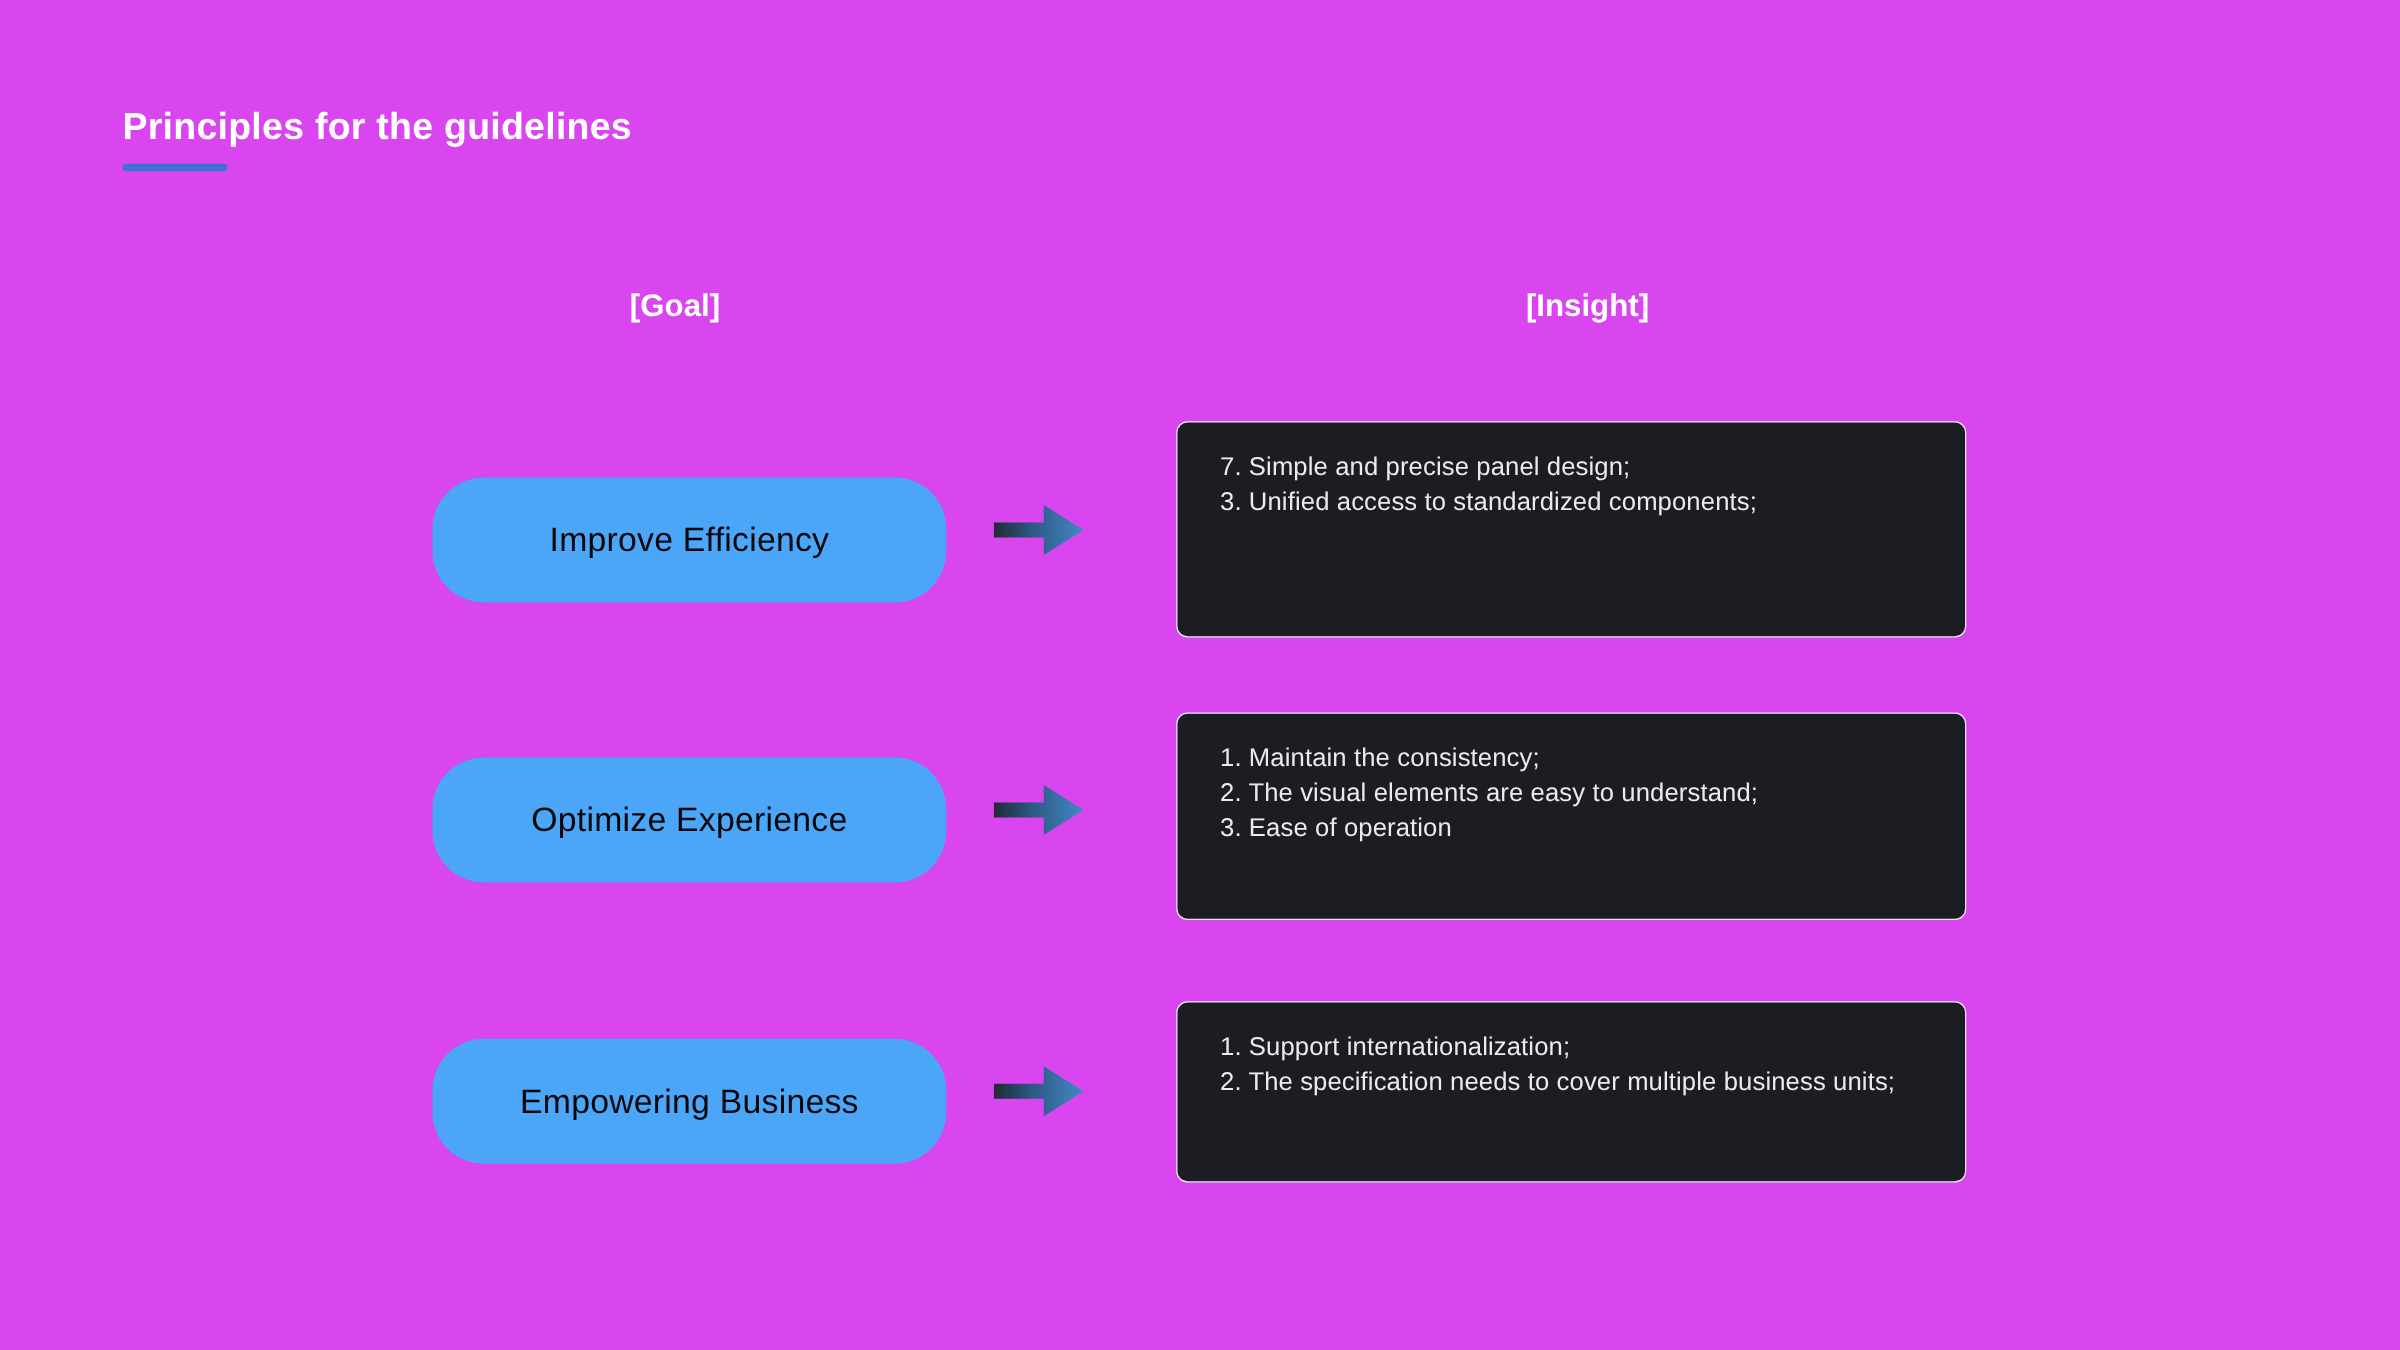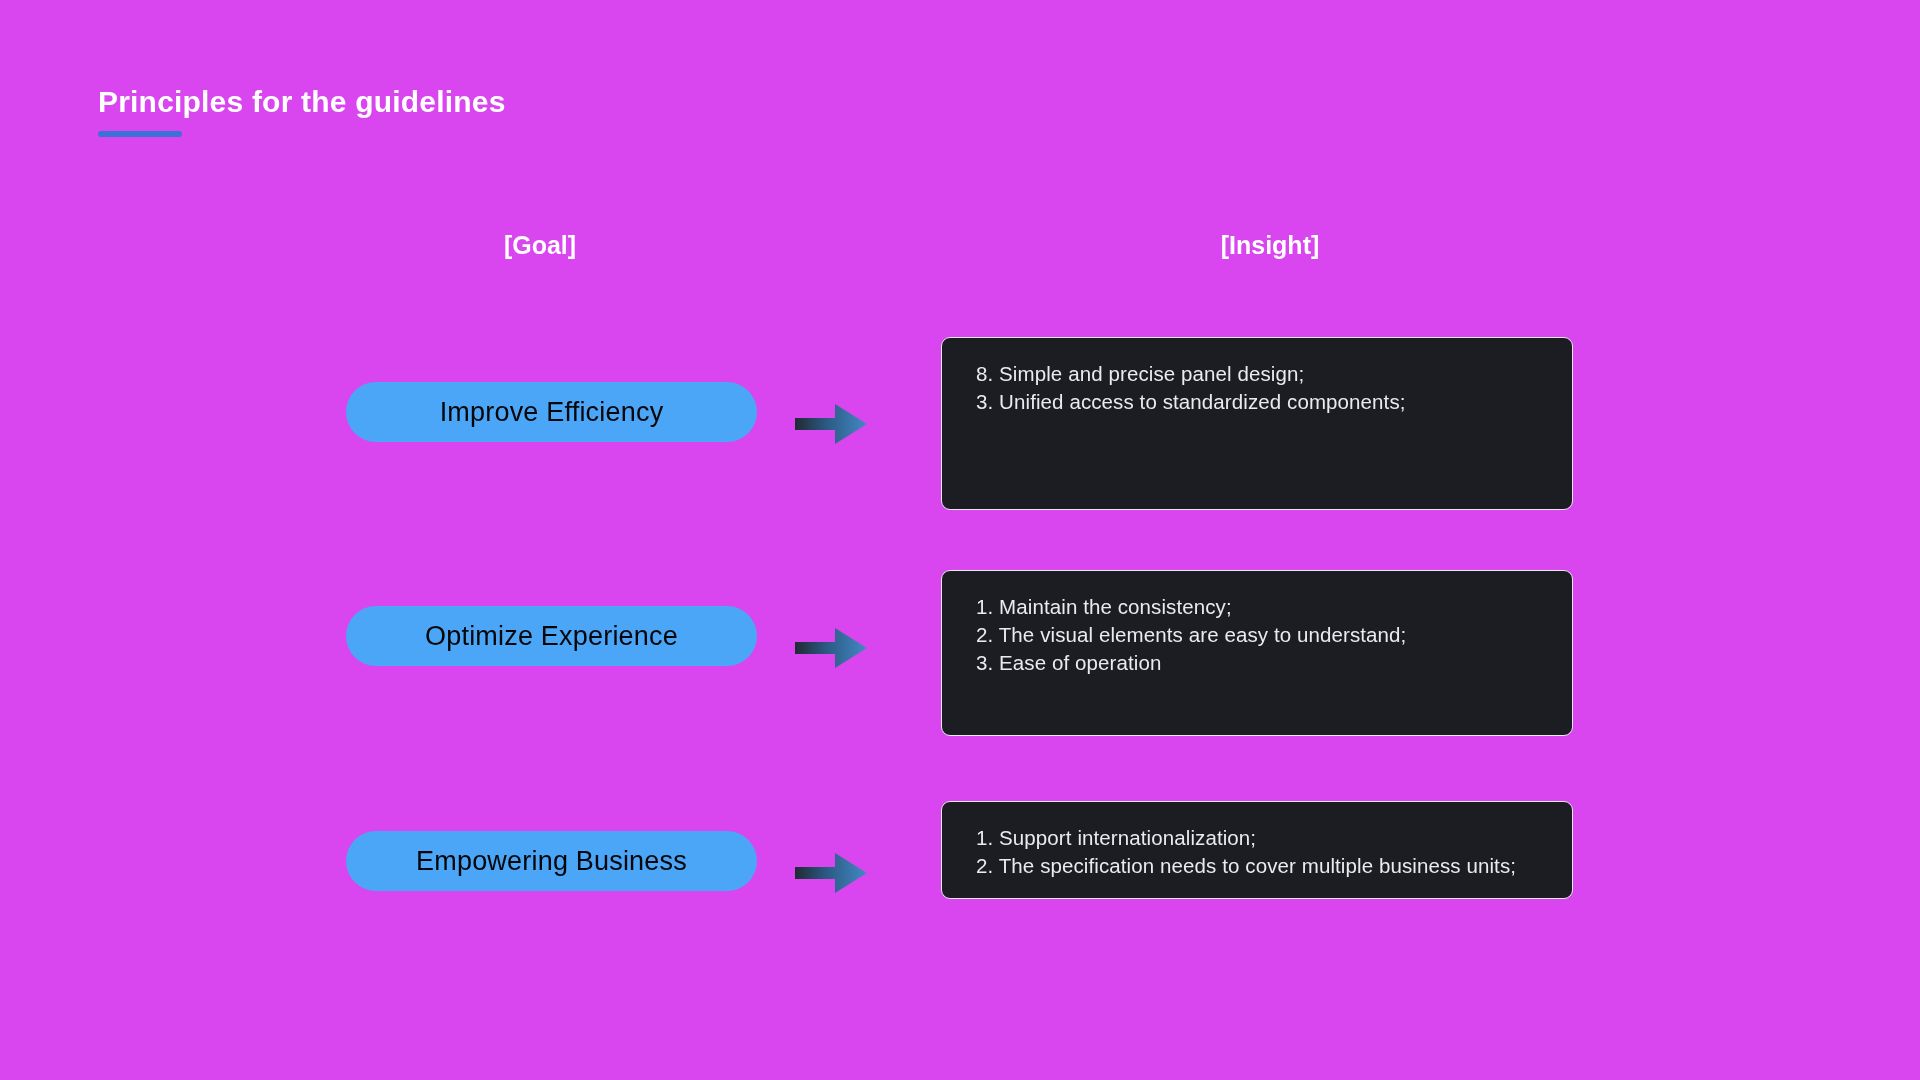--- a/index.html
+++ b/index.html
@@ -32,21 +32,21 @@
 
   
   .row { position:absolute; left:0; width:1920px; height:170px; }
   .row-1 { top:330px; }
   .row-2 { top:554px; }
   .row-3 { top:779px; }
 
   
   .goal-pill {
     position:absolute; left:346px; top:52px;
-    width:411px; height:60px;
+    width:411px; height:100px;
     background:#4ba6f7; border-radius:41px;
     display:flex; align-items:center; justify-content:center;
   }
   .goal-pill-label {
     font-size:27px; color:#05070a; font-weight:400;
     letter-spacing:0.2px; white-space:nowrap;
   }
 
   
   .arrow-wrap { position:absolute; left:795px; top:72px; width:72px; height:44px; }
@@ -55,21 +55,21 @@
   
   .insight-box {
     position:absolute; left:941px;
     border:1.6px solid #e8eaee; border-radius:9px;
     background:#1b1d22;
     padding:22px 34px 20px 34px;
     width:632px;
   }
   .insight-box.b1 { top:7px;  height:173px; }
   .insight-box.b2 { top:16px; height:166px; }
-  .insight-box.b3 { top:22px; height:98px; }
+  .insight-box.b3 { top:22px; height:145px; }
   .insight-line {
     font-size:20.5px; color:#e9ebee; line-height:28px;
     white-space:nowrap; font-weight:400; letter-spacing:0.1px;
   }
 </style>
 </head>
 <body>
 
 <div class="slide">
 
@@ -91,21 +91,21 @@
           <linearGradient id="ag1" x1="0" y1="0" x2="1" y2="0">
             <stop offset="0%" stop-color="#202a33"></stop>
             <stop offset="45%" stop-color="#2c5b86"></stop>
             <stop offset="100%" stop-color="#4389c4"></stop>
           </linearGradient>
         </defs>
         <path d="M0 16 L40 16 L40 2 L72 22 L40 42 L40 28 L0 28 Z" fill="url(#ag1)"></path>
       </svg>
     </div>
     <div class="insight-box b1">
-      <div class="insight-line">8. Simple and precise panel design;</div>
+      <div class="insight-line">7. Simple and precise panel design;</div>
       <div class="insight-line">3. Unified access to standardized components;</div>
     </div>
   </div>
 
   <div class="row row-2">
     <div class="goal-pill">
       <span class="goal-pill-label">Optimize Experience</span>
     </div>
     <div class="arrow-wrap">
       <svg viewBox="0 0 72 44" xmlns="http://www.w3.org/2000/svg">

